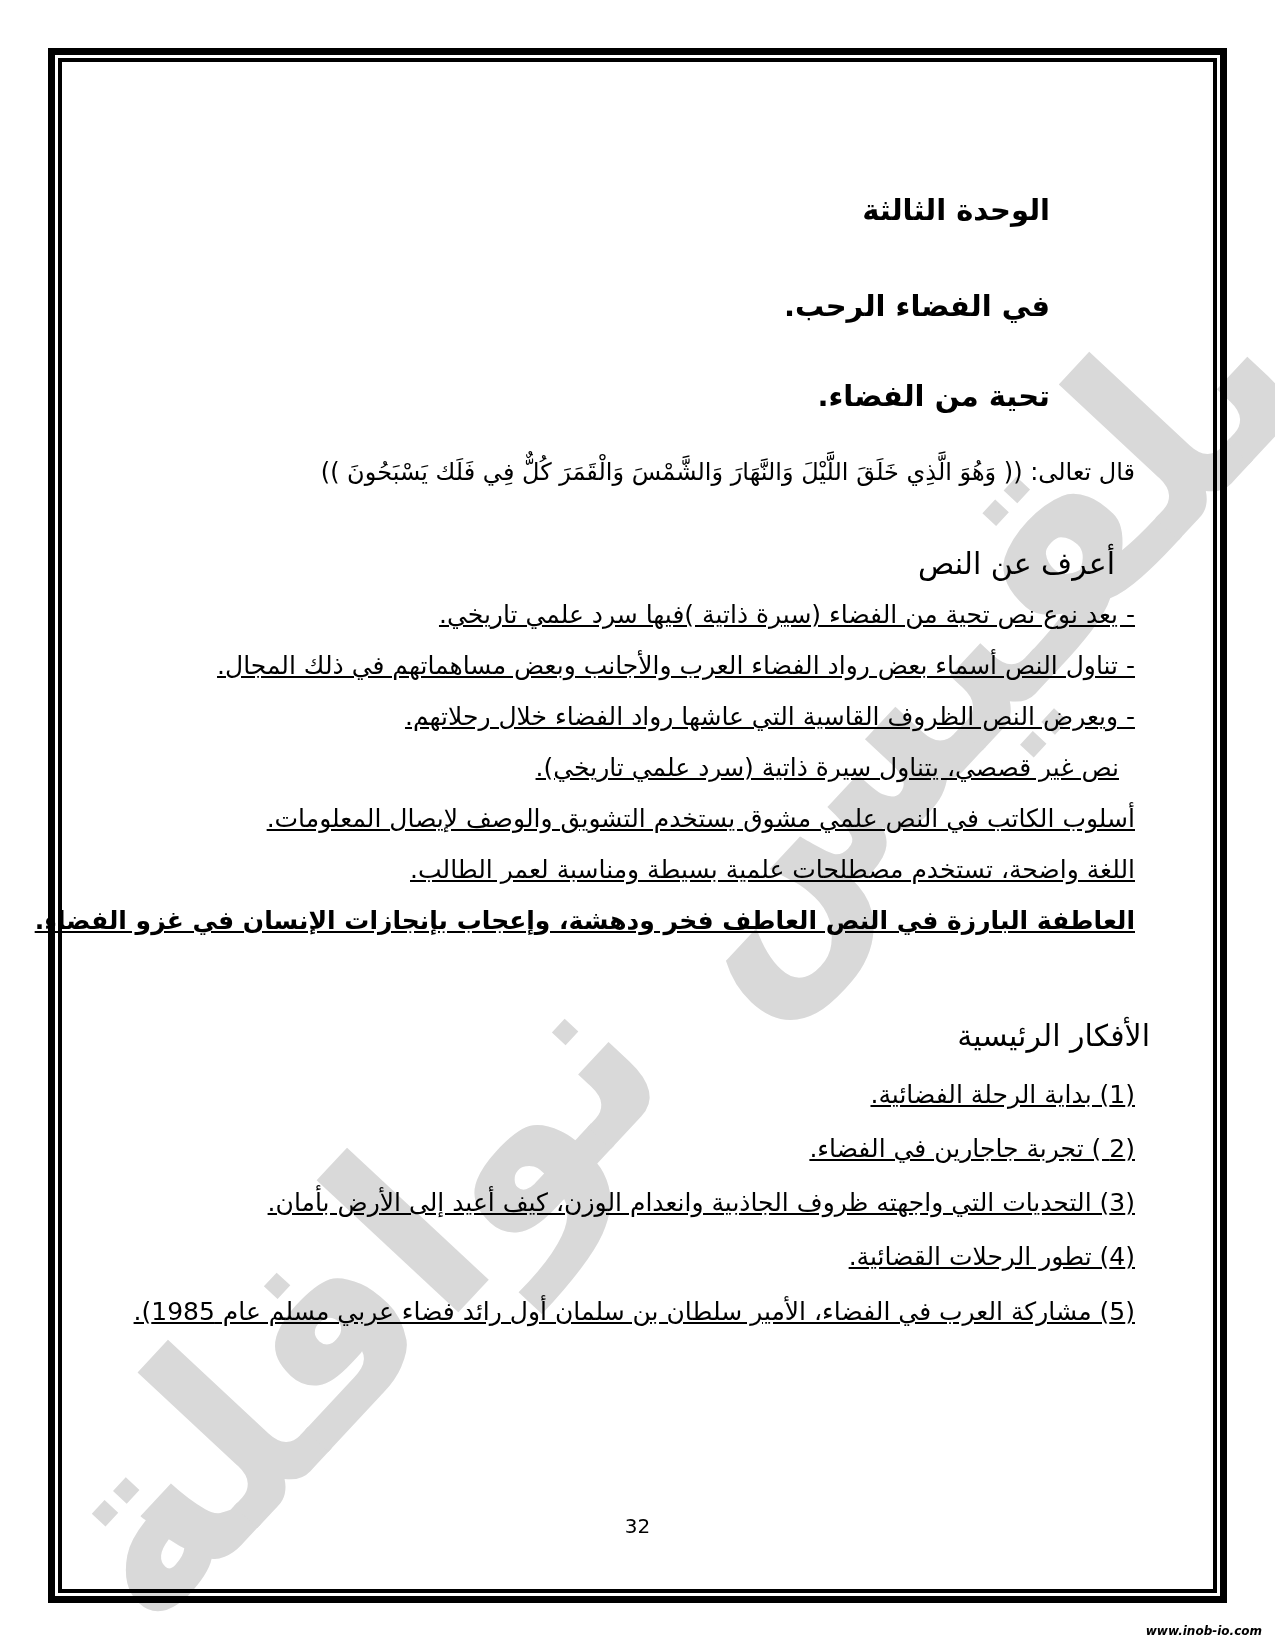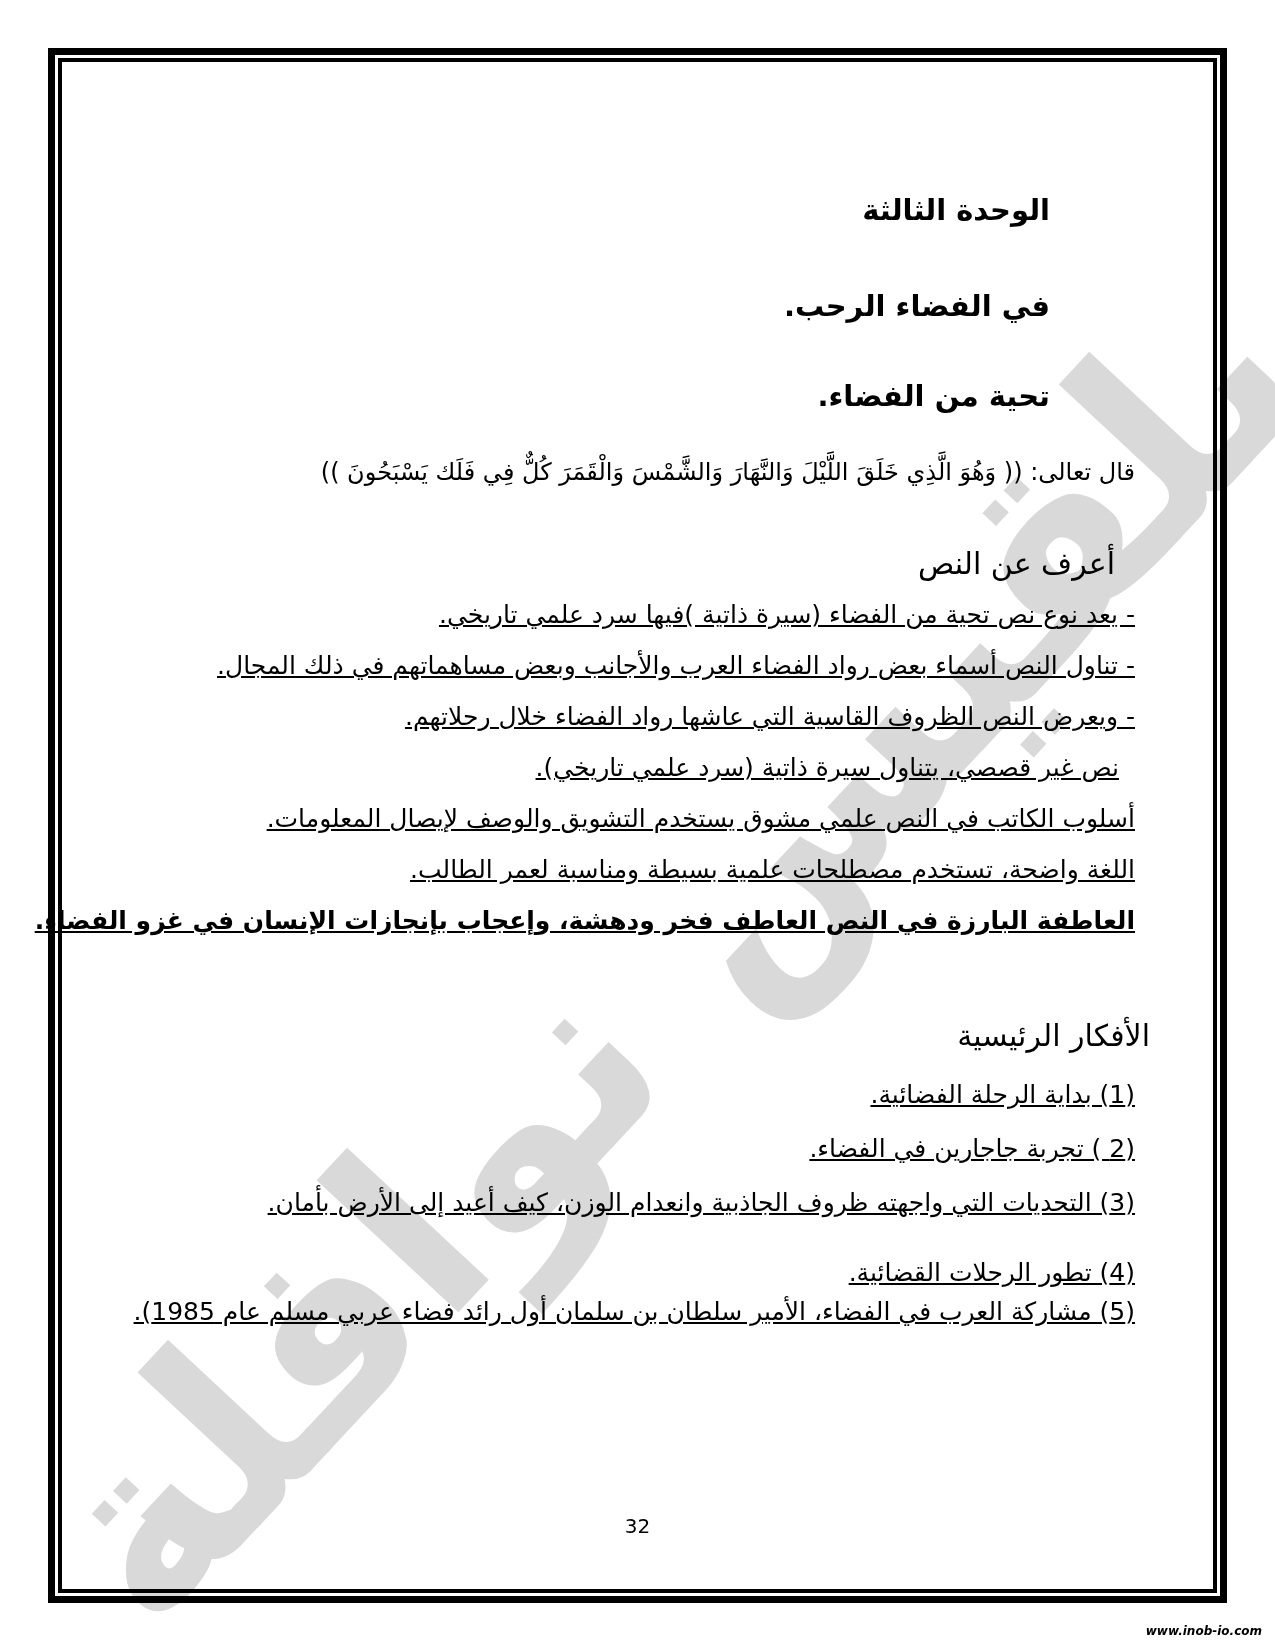--- a/index.html
+++ b/index.html
@@ -88,18 +88,18 @@
 <div class="line body-line" style="top:750px;right:156px;">نص غير قصصي، يتناول سيرة ذاتية (سرد علمي تاريخي).</div>
 <div class="line body-line" style="top:801px;right:140px;">أسلوب الكاتب في النص علمي مشوق يستخدم التشويق والوصف لإيصال المعلومات.</div>
 <div class="line body-line" style="top:852px;right:140px;margin-left:17px;">اللغة واضحة، تستخدم مصطلحات علمية بسيطة ومناسبة لعمر الطالب.</div>
 <div class="line body-line bold-line" style="top:903px;right:140px;">العاطفة البارزة في النص العاطف فخر ودهشة، وإعجاب بإنجازات الإنسان في غزو الفضاء.</div>
 
 <div class="line heading" style="top:1015px;right:125px;">الأفكار الرئيسية</div>
 
 <div class="line body-line" style="top:1077px;right:140px;">(1) بداية الرحلة الفضائية.</div>
 <div class="line body-line" style="top:1131px;right:140px;">(2 ) تجربة جاجارين في الفضاء.</div>
 <div class="line body-line" style="top:1185px;right:140px;">(3) التحديات التي واجهته ظروف الجاذبية وانعدام الوزن، كيف أعيد إلى الأرض بأمان.</div>
-<div class="line body-line" style="top:1239px;right:140px;margin-top:16px;">(4) تطور الرحلات القضائية.</div>
+<div class="line body-line" style="top:1239px;right:140px;">(4) تطور الرحلات القضائية.</div>
 <div class="line body-line" style="top:1294px;right:140px;">(5) مشاركة العرب في الفضاء، الأمير سلطان بن سلمان أول رائد فضاء عربي مسلم عام 1985).</div>
 
 <div class="page-number">32</div>
 
 <div class="footer-url">www.inob-io.com</div>
 
 </body></html>

